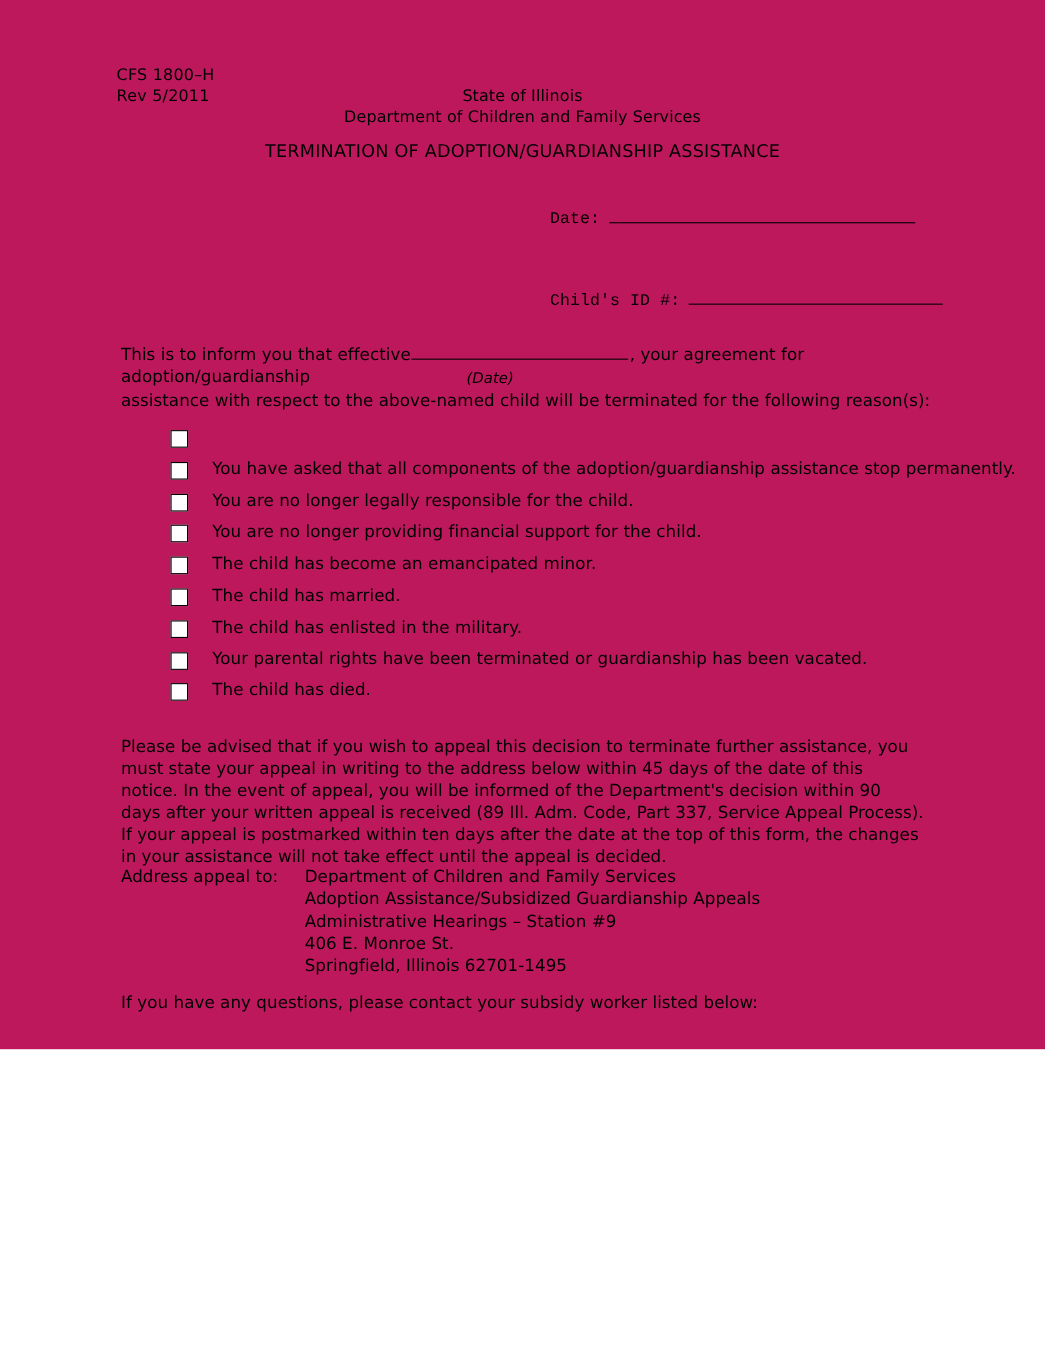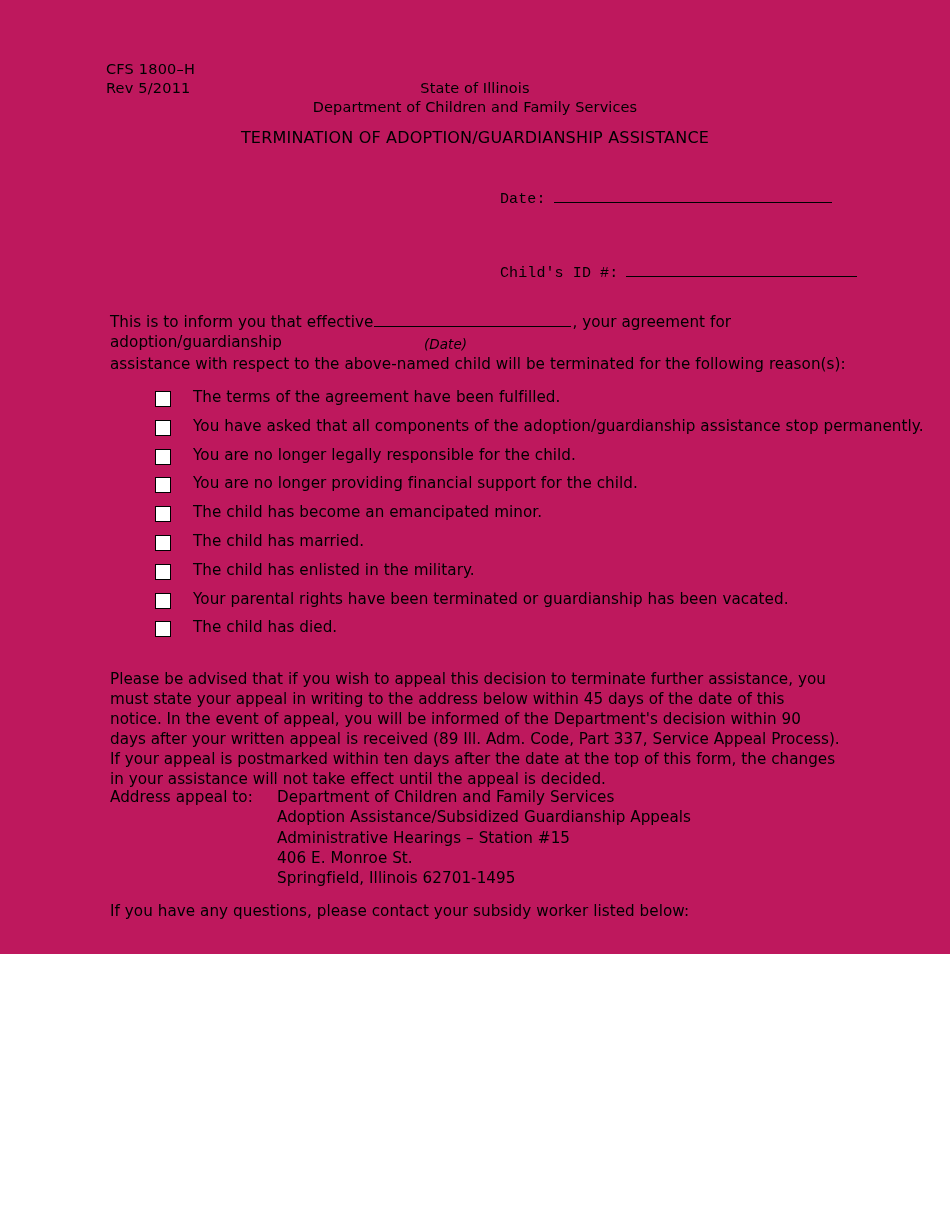--- a/index.html
+++ b/index.html
@@ -247,21 +247,20 @@
     <span class="f-rule"></span>
   </div>
 
   <div class="body-text" id="inform-para"><span>This is to inform you that effective</span><span class="inline-rule"></span><span>, your agreement for adoption/guardianship</span></div>
   <div id="date-hint">(Date)</div>
   <div id="inform-line2">assistance with respect to the above-named child will be terminated for the following reason(s):</div>
 
   <ul id="reasons-list">
     <li>
       <span class="cbox"></span>
-      <span class="reason-label">The terms of the agreement have been fulfilled.</span>
     </li>
     <li>
       <span class="cbox"></span>
       <span class="reason-label">You have asked that all components of the adoption/guardianship assistance stop permanently.</span>
     </li>
     <li>
       <span class="cbox"></span>
       <span class="reason-label">You are no longer legally responsible for the child.</span>
     </li>
     <li>
@@ -290,21 +289,21 @@
     </li>
   </ul>
 
   <div id="appeal-para">Please be advised that if you wish to appeal this decision to terminate further assistance, you must state your appeal in writing to the address below within 45 days of the date of this notice.  In the event of appeal, you will be informed of the Department's decision within 90 days after your written appeal is received (89 Ill. Adm. Code, Part 337, Service Appeal Process).  If your appeal is postmarked within ten days after the date at the top of this form, the changes in your assistance will not take effect until the appeal is decided.</div>
 
   <div id="address-block">
     <span class="addr-label">Address appeal to:</span>
     <div class="addr-lines">
       <div>Department of Children and Family Services</div>
       <div>Adoption Assistance/Subsidized Guardianship Appeals</div>
-      <div>Administrative Hearings – Station #15</div>
+      <div>Administrative Hearings – Station #9</div>
       <div>406 E. Monroe St.</div>
       <div>Springfield, Illinois 62701-1495</div>
     </div>
   </div>
 
   <div id="contact-prompt">If you have any questions, please contact your subsidy worker listed below:</div>
 
   <div class="bottom-row" id="row-worker">
     <span class="b-label">Subsidy Worker:</span>
     <span class="b-rule"></span>

